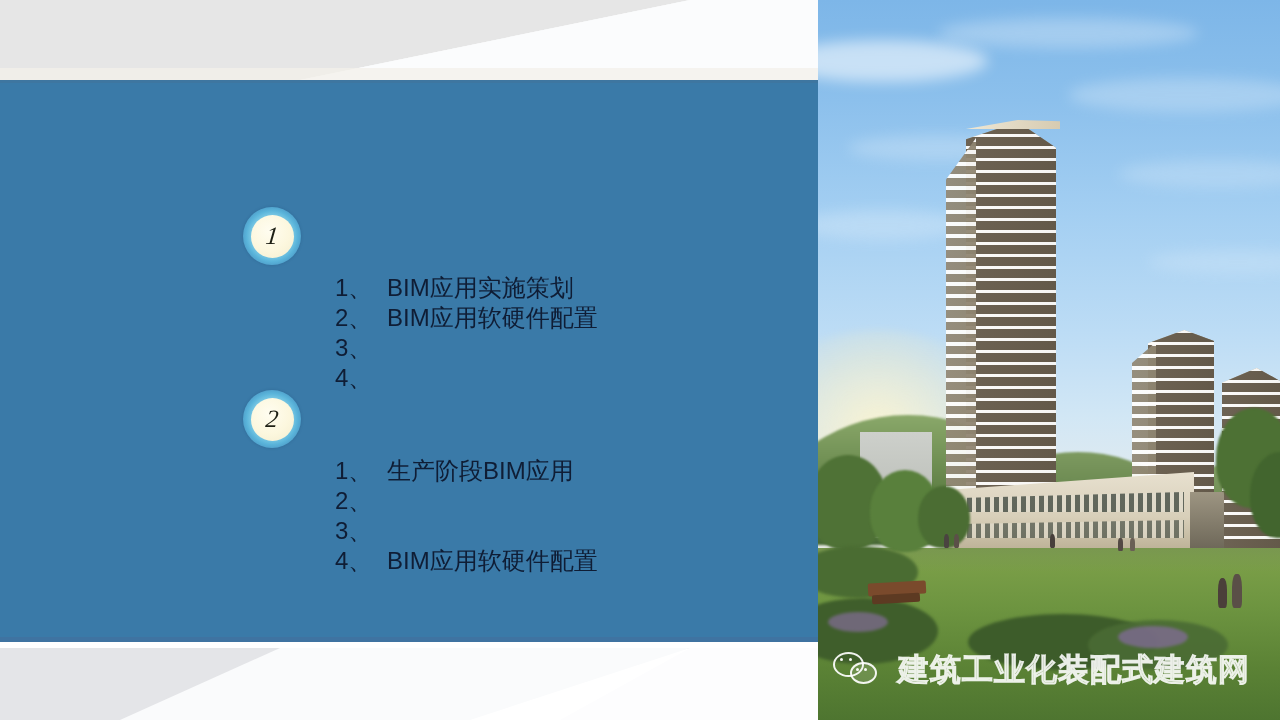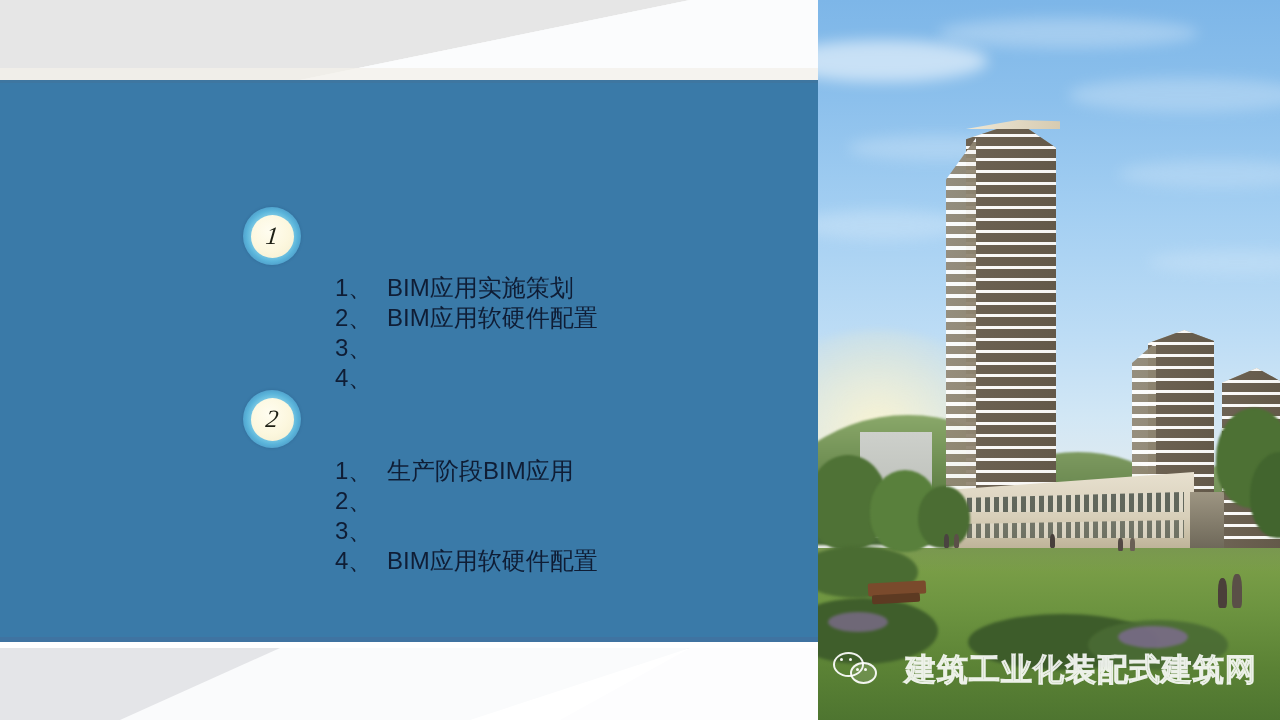--- a/index.html
+++ b/index.html
@@ -232,21 +232,21 @@
     position: absolute;
     width: 3px; height: 3px;
     border-radius: 50%;
     background: rgba(255,255,255,0.95);
   }
   #wechat-icon .e1 { left: 7px;  top: 7px; }
   #wechat-icon .e2 { left: 16px; top: 7px; }
   #wechat-icon .e3 { left: 23px; top: 17px; }
   #wechat-icon .e4 { left: 31px; top: 17px; }
   #watermark-text {
-    margin-left: 26px;
+    margin-left: 19px;
     font-size: 31px;
     font-weight: bold;
     letter-spacing: 1px;
     color: rgba(255,255,255,0.28);
     -webkit-text-stroke: 1px rgba(255,255,255,0.85);
     white-space: nowrap;
     line-height: 1;
   }
 </style>
 </head>

